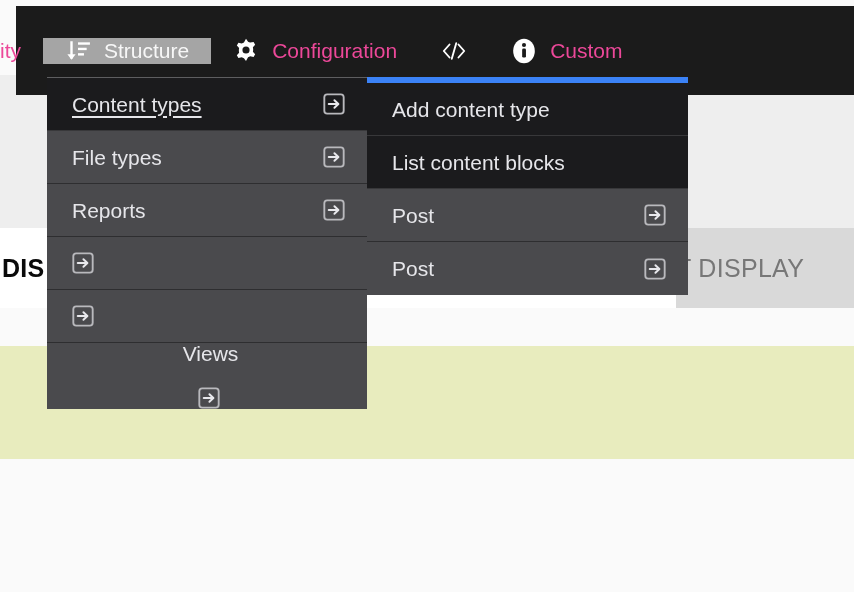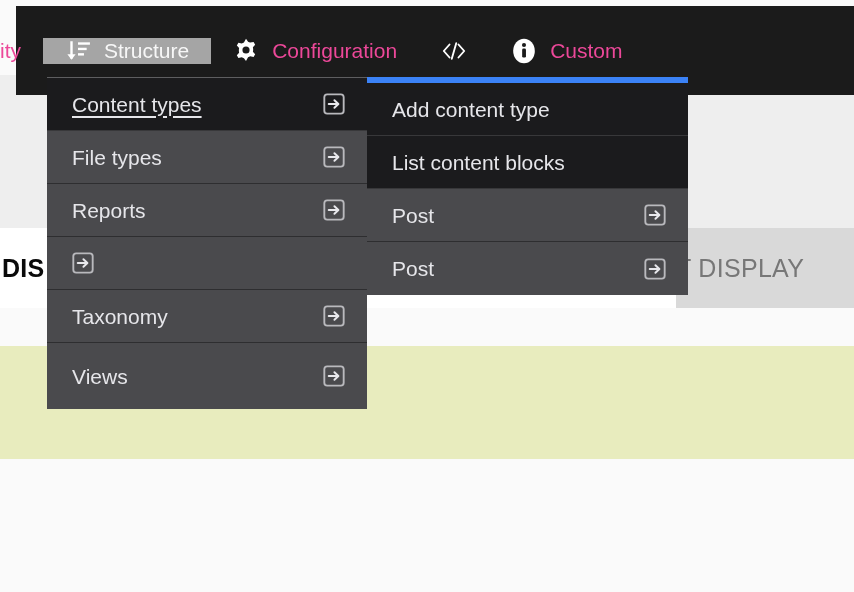--- a/index.html
+++ b/index.html
@@ -181,20 +181,21 @@
     align-items: center;
     justify-content: center;
     margin-right: 4px;
   }
   .menu-arrow svg { display: block; }
   .menu-arrow.hidden { visibility: hidden; }
 
   
   #menu-level-1 .menu-item:last-child {
     height: 66px;
+    flex-direction: column;
   }
 </style>
 </head>
 <body>
 
 <div id="page-bg">
   <div class="bg-gray-band"></div>
   <div class="bg-tabstrip"></div>
   <div class="bg-tab-left">
     <span>DIS</span>
@@ -286,21 +287,20 @@
     <div class="menu-item">
       <span class="menu-arrow">
         <svg viewBox="0 0 20 20" width="22" height="22">
           <rect x="1.2" y="1.2" width="17.6" height="17.6" rx="2.6" fill="none" stroke="#b9b9bd" stroke-width="1.7"></rect>
           <path d="M5.2 10 L13.4 10" stroke="#e8e8ec" stroke-width="1.8" stroke-linecap="round"></path>
           <path d="M10.4 6.6 L14 10 L10.4 13.4" stroke="#e8e8ec" stroke-width="1.8" fill="none" stroke-linecap="round" stroke-linejoin="round"></path>
         </svg>
       </span>
     </div>
     <div class="menu-item">
-      <span class="menu-label">Taxonomy</span>
       <span class="menu-arrow">
         <svg viewBox="0 0 20 20" width="22" height="22">
           <rect x="1.2" y="1.2" width="17.6" height="17.6" rx="2.6" fill="none" stroke="#b9b9bd" stroke-width="1.7"></rect>
           <path d="M5.2 10 L13.4 10" stroke="#e8e8ec" stroke-width="1.8" stroke-linecap="round"></path>
           <path d="M10.4 6.6 L14 10 L10.4 13.4" stroke="#e8e8ec" stroke-width="1.8" fill="none" stroke-linecap="round" stroke-linejoin="round"></path>
         </svg>
       </span>
     </div>
     <div class="menu-item">
       <span class="menu-label">Views</span>

